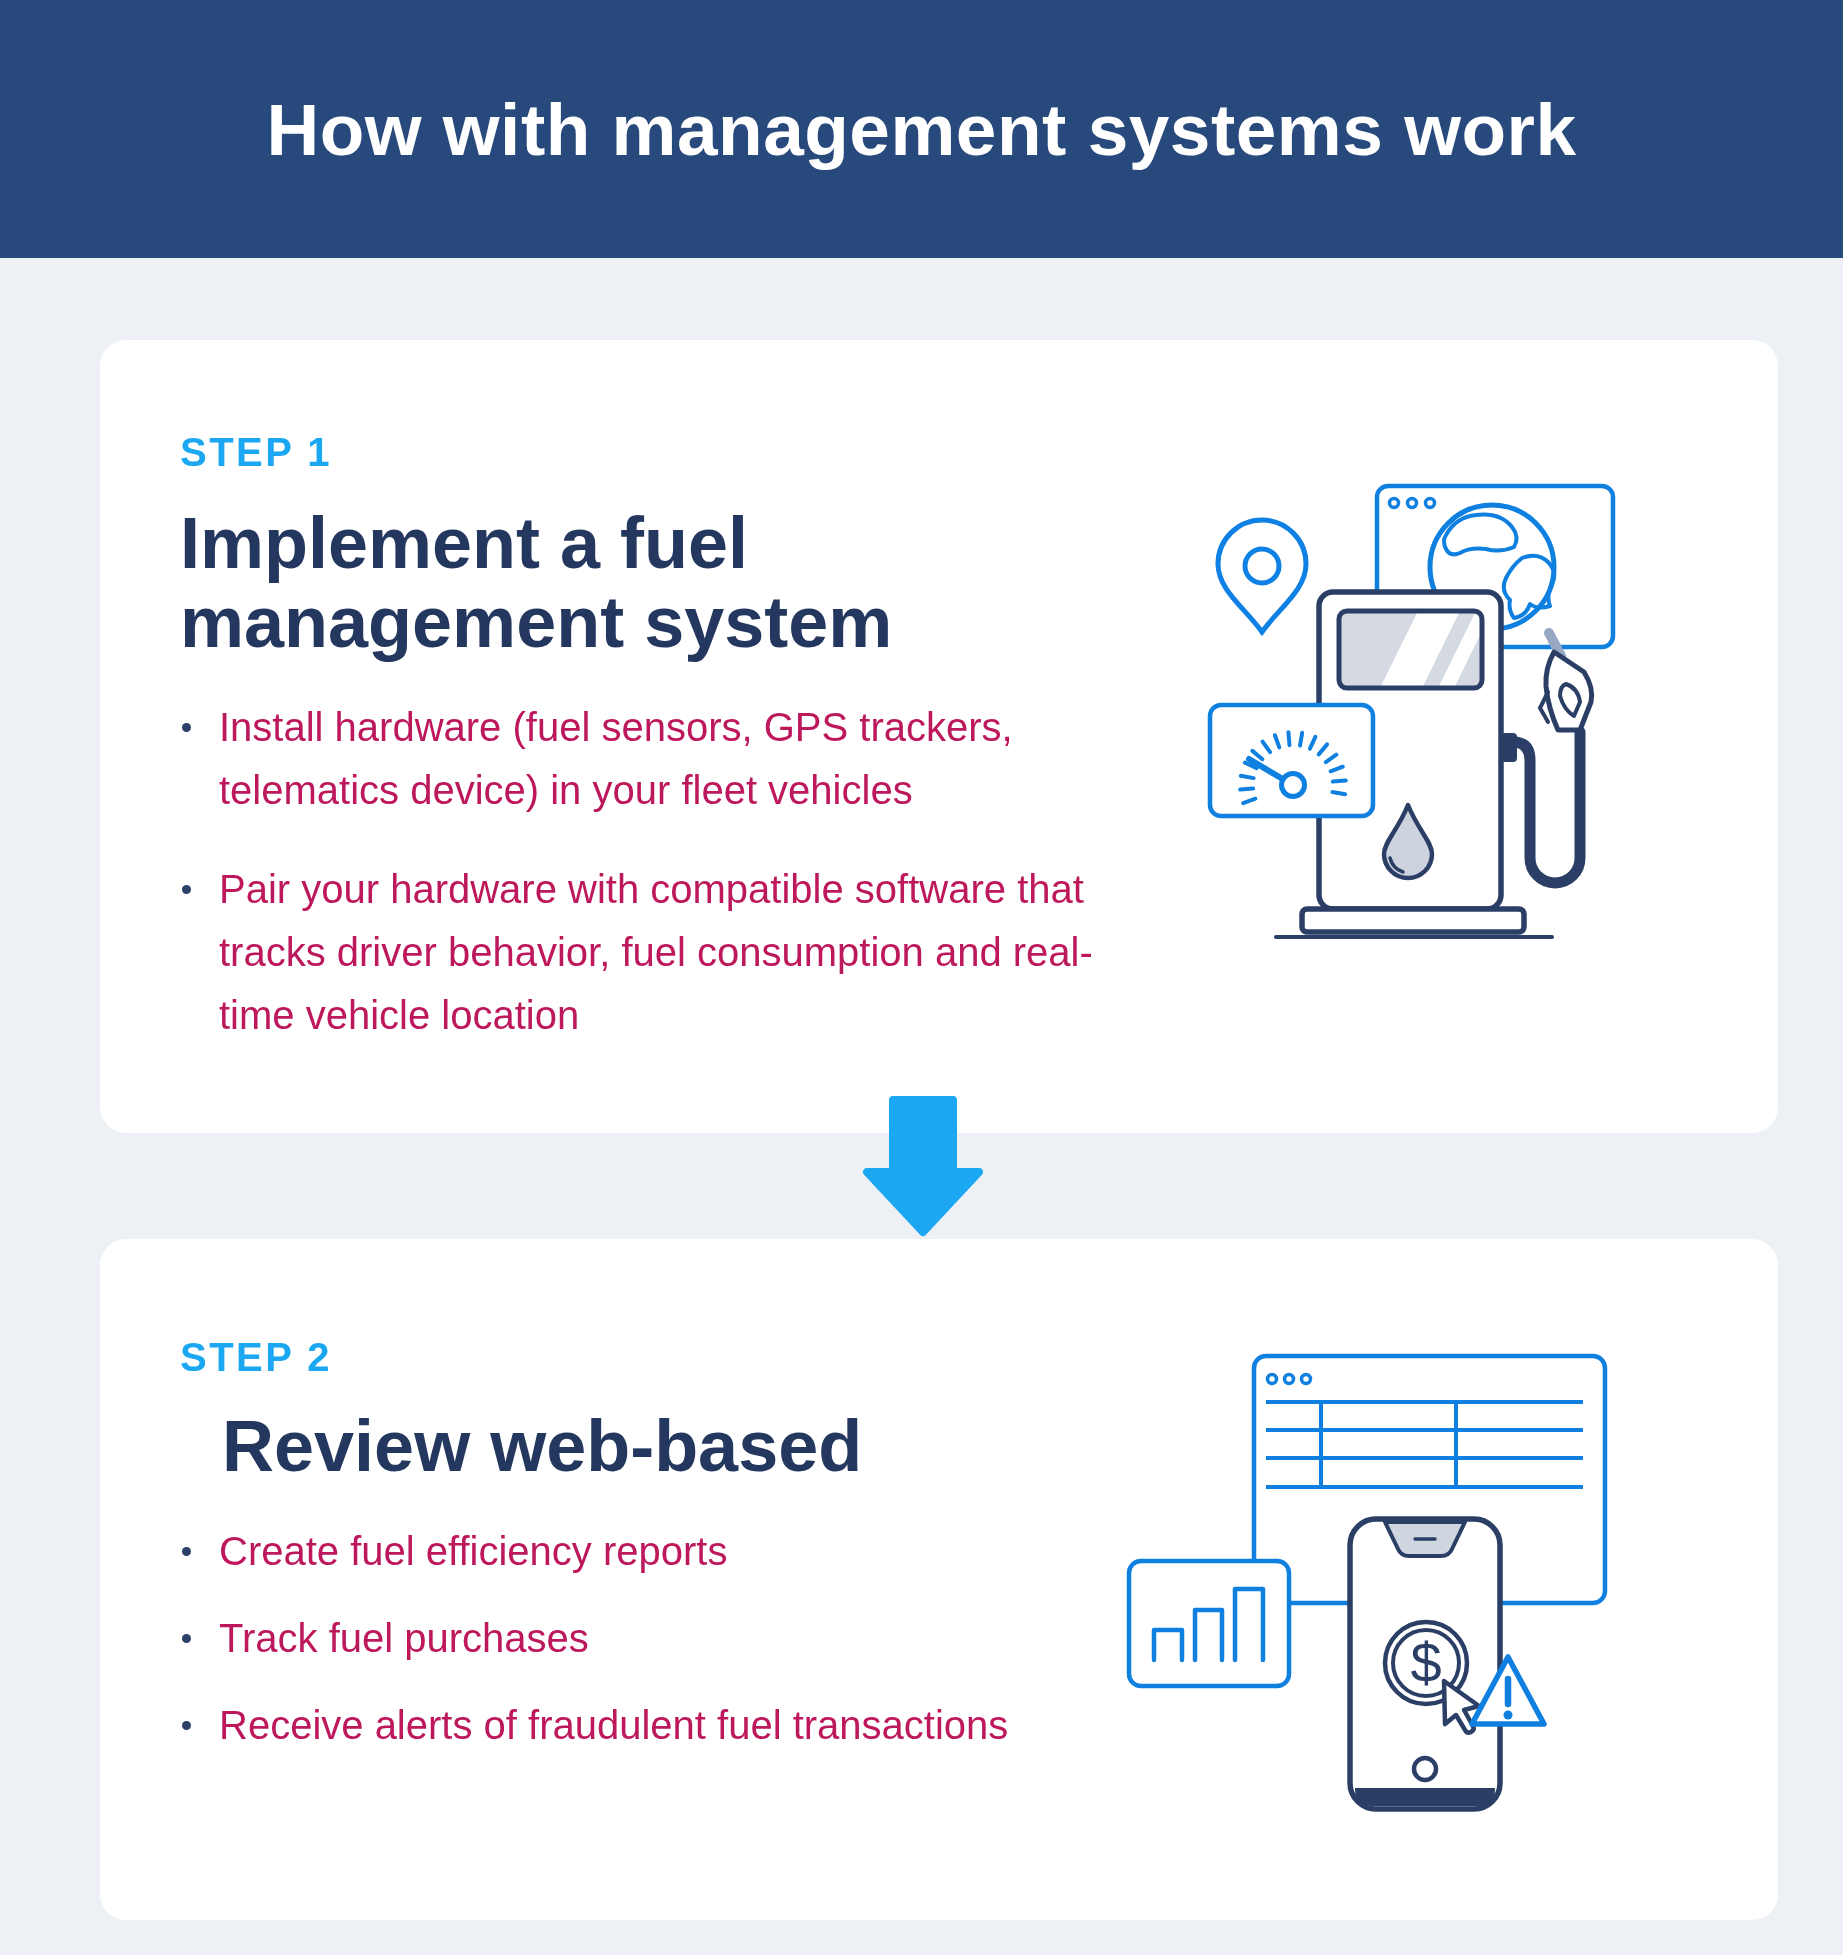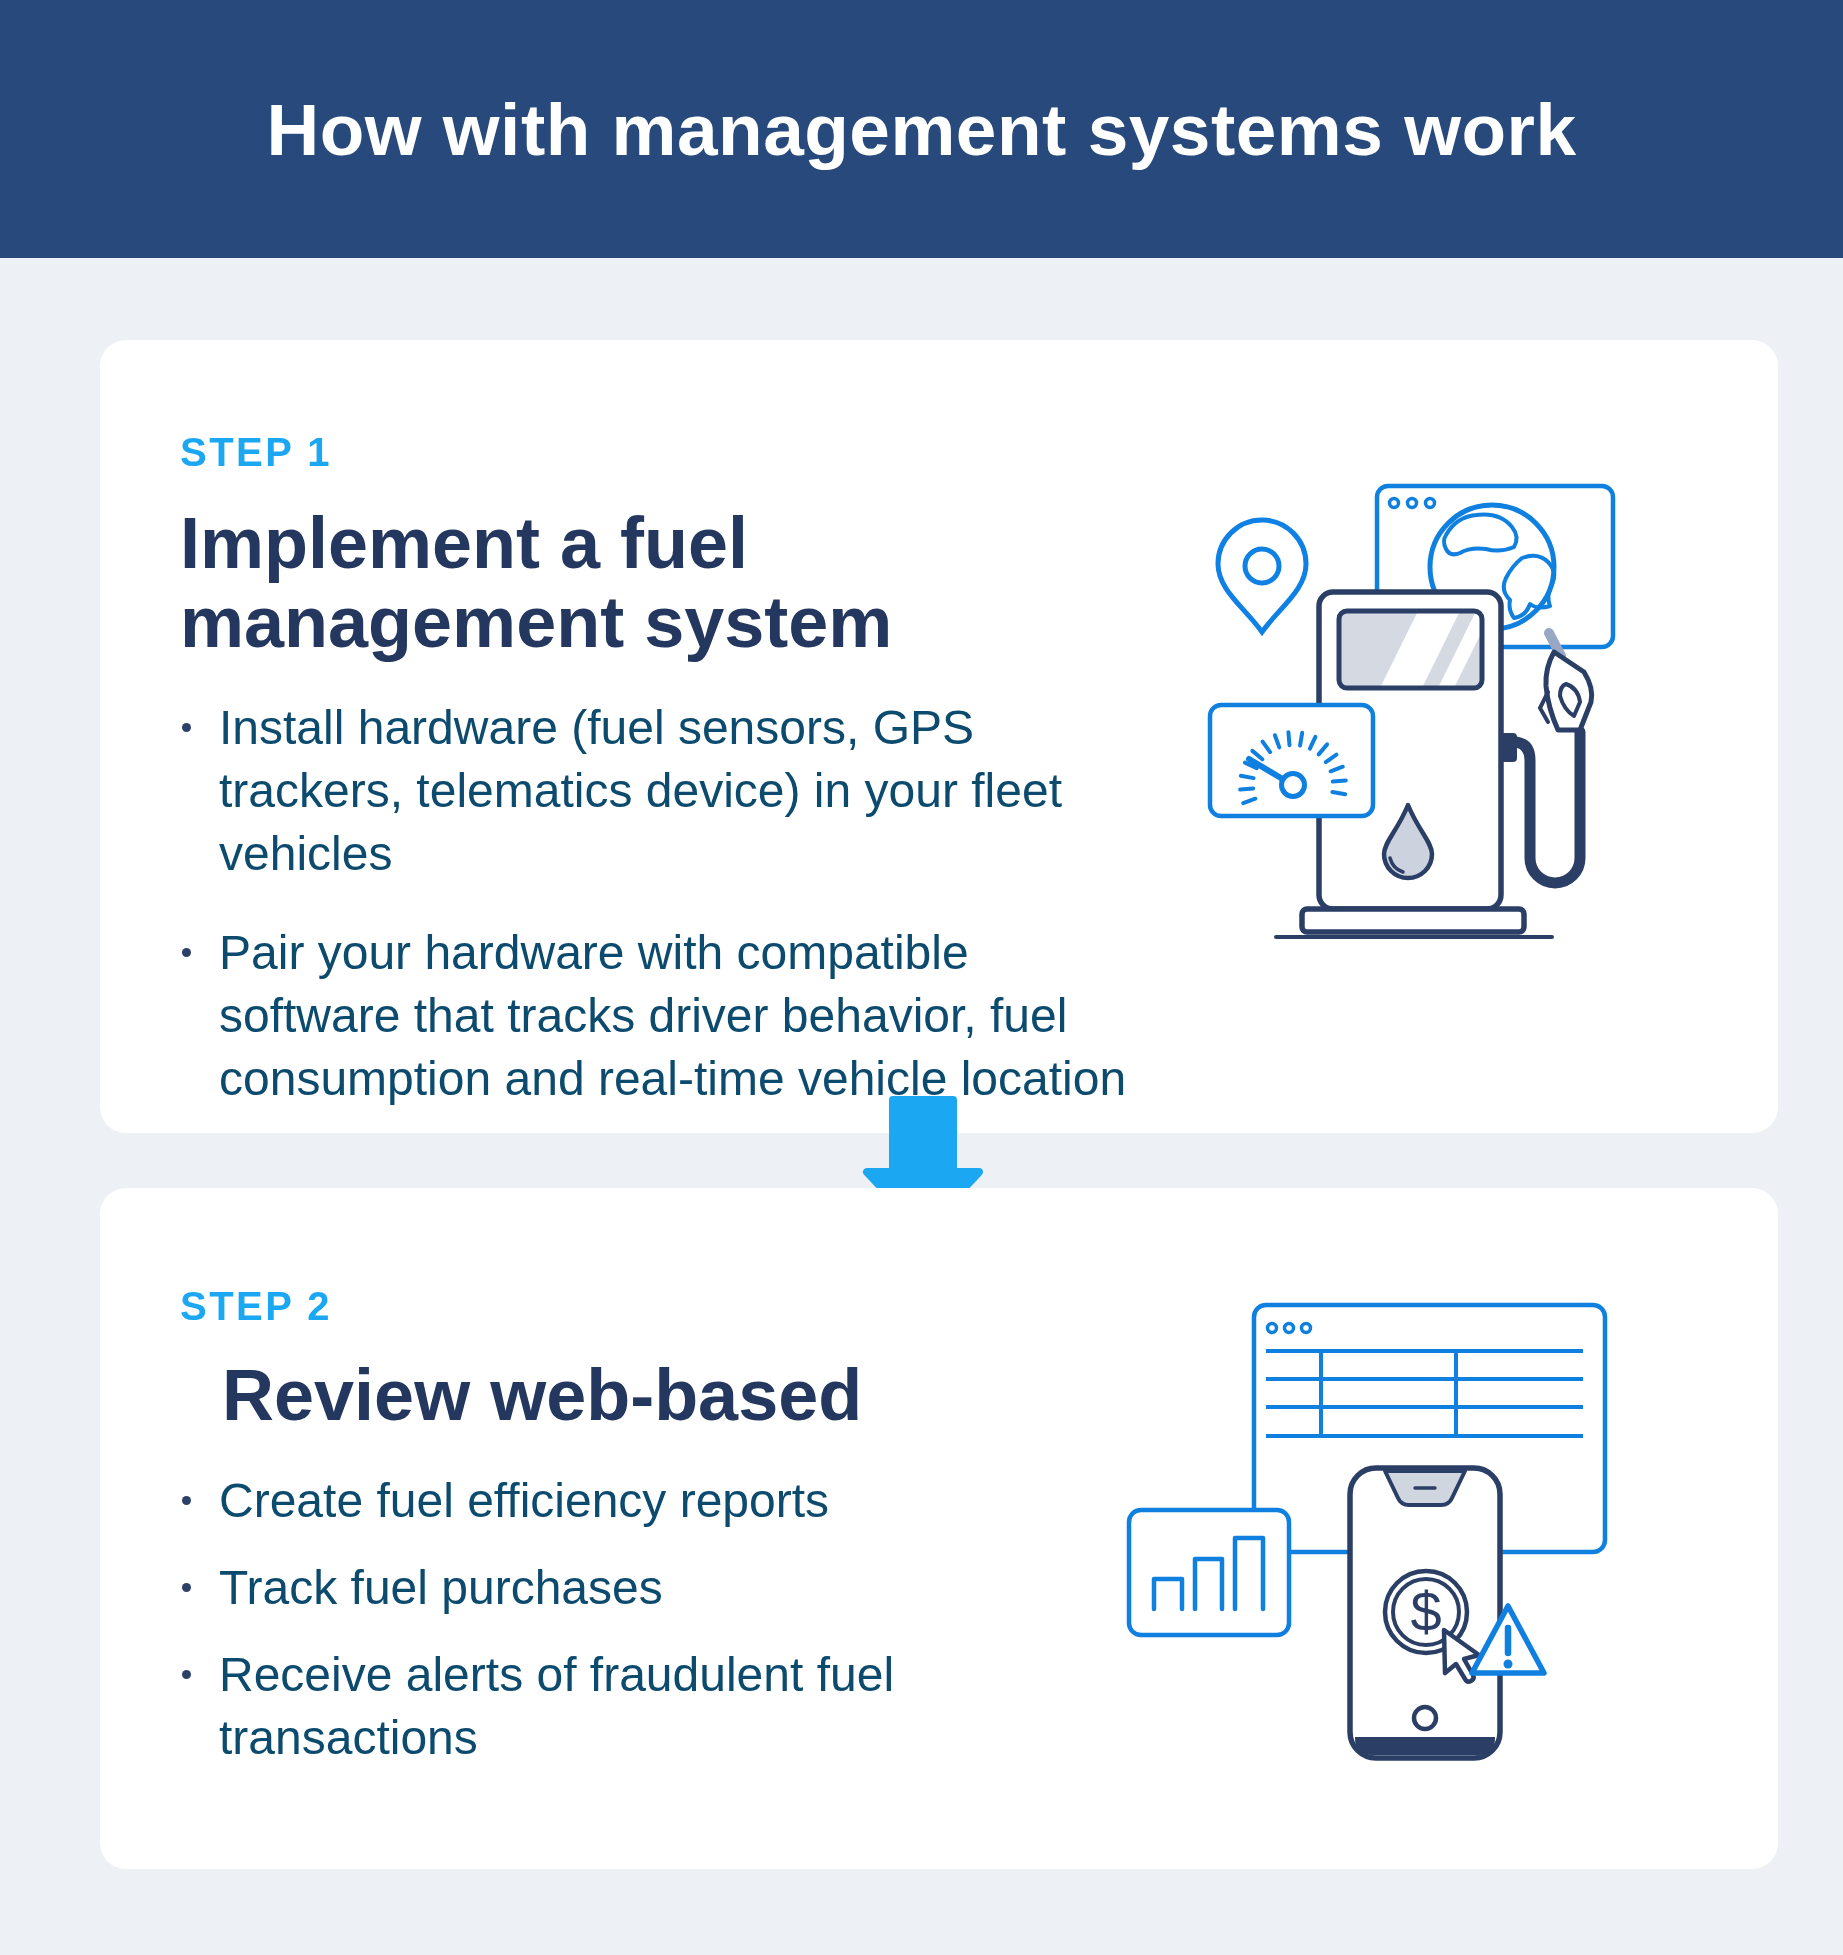--- a/index.html
+++ b/index.html
@@ -7,33 +7,33 @@
   .page{position:relative;width:1843px;height:1955px;background:#edf0f5;overflow:hidden;}
 
   
   .banner{position:absolute;left:0;top:0;width:1843px;height:258px;background:#27497b;
           display:flex;align-items:center;justify-content:center;}
   .banner h1{margin:0;color:#ffffff;font-size:73px;font-weight:700;letter-spacing:0.5px;}
 
   
   .card{position:absolute;left:100px;width:1642px;background:#ffffff;border-radius:26px;padding-left:36px;}
   .card1{top:340px;height:793px;}
-  .card2{top:1188px;height:681px;}
+  .card2{top:1239px;height:681px;}
 
   .card-text{position:absolute;left:80px;top:0;width:960px;}
   .card1 .card-text{padding-top:88px;}
   .card2 .card-text{padding-top:94px;}
 
   .step-label{font-size:40px;line-height:48px;font-weight:700;color:#1ca7f2;letter-spacing:2.5px;}
   .step-title{margin:0;font-size:72px;line-height:79px;font-weight:700;color:#24375f;}
   .card1 .step-title{margin-top:28px;}
   .card2 .step-title{margin-top:26px;margin-left:42px;}
   .step-title span{display:block;}
 
-  ul.bullets{list-style:none;margin:0;padding:0;font-size:48px;line-height:63px;color:#0c4a6e;}
+  ul.bullets{list-style:none;margin:0;padding:0;font-size:40px;line-height:63px;color:#be185d;}
   .card1 ul.bullets{margin-top:34px;}
   .card2 ul.bullets{margin-top:34px;}
   ul.bullets li{display:flex;}
   .card1 li + li{margin-top:36px;}
   .card2 li + li{margin-top:24px;}
   .dot{flex:0 0 auto;width:9px;height:9px;border-radius:50%;background:#2c4068;margin:27px 28px 0 2px;}
   .bullet-text{flex:1 1 auto;}
 
   .illo{position:absolute;}
   .illo1{left:1050px;top:100px;}

